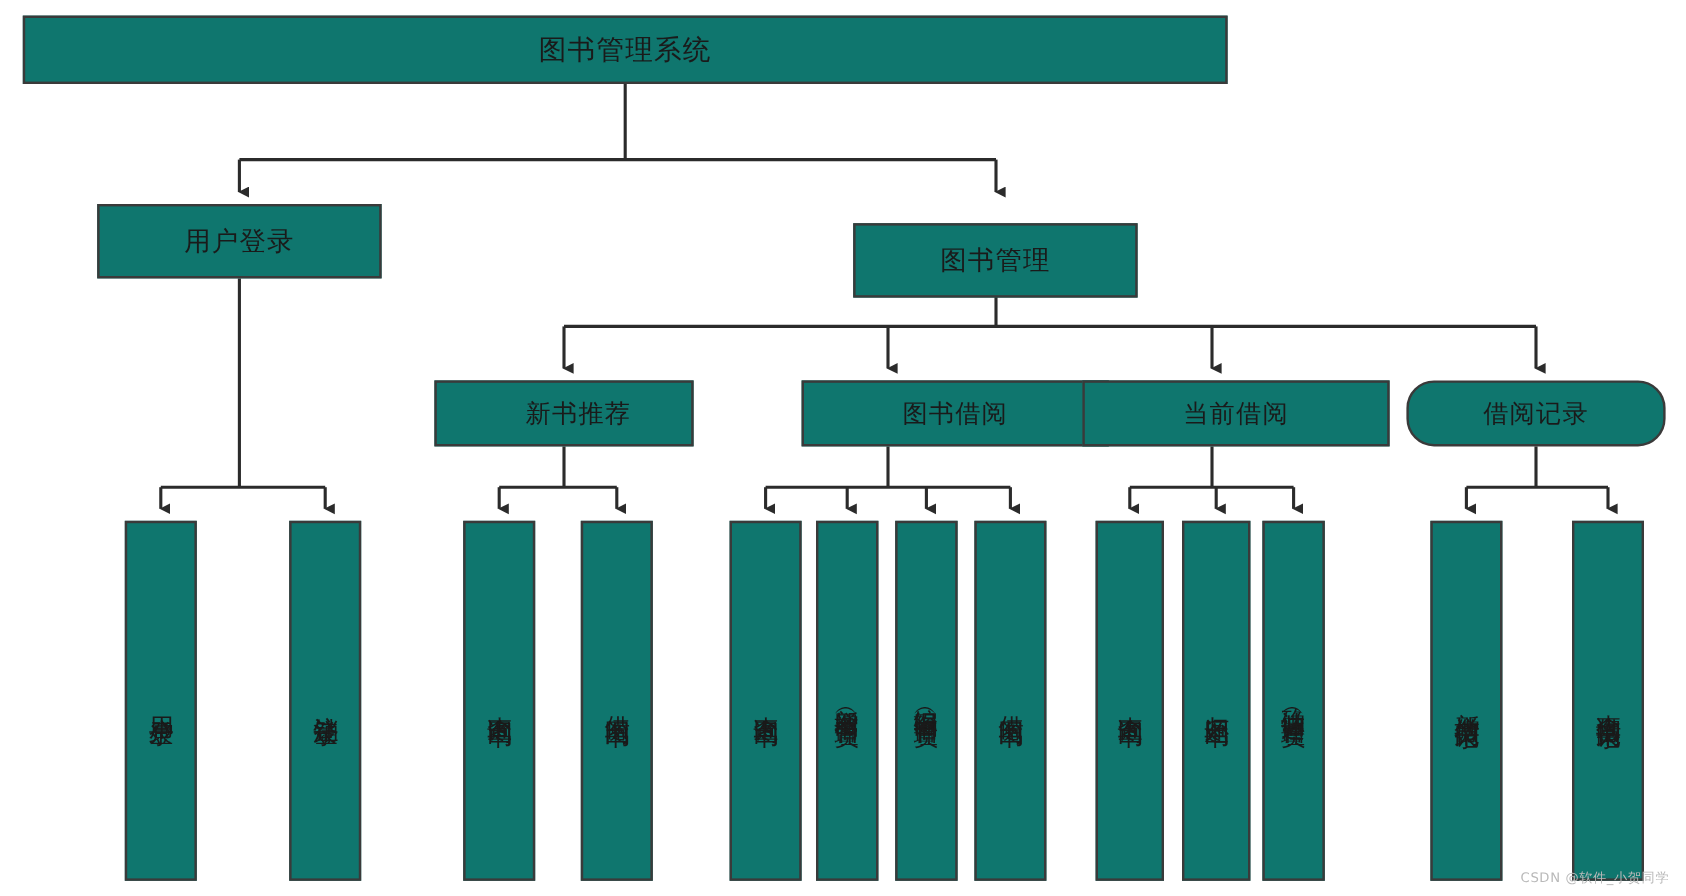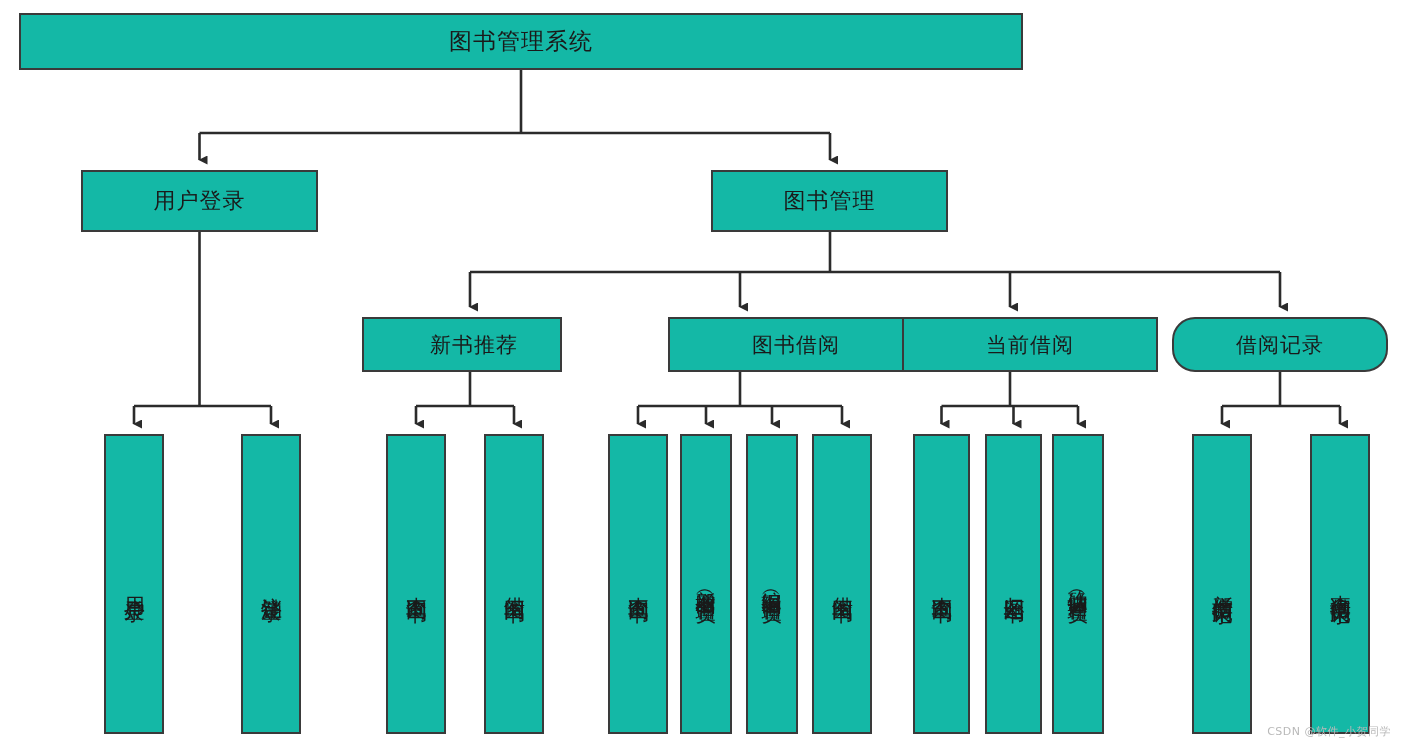--- a/index.html
+++ b/index.html
@@ -22,21 +22,21 @@
     left: 0;
     top: 0;
     width: 1405px;
     height: 747px;
     pointer-events: none;
   }
   .node {
     position: absolute;
     box-sizing: border-box;
     border: 2.5px solid #3a3a3a;
-    background: #14b8a6;
+    background: #0f766e;
     display: flex;
     align-items: center;
     justify-content: center;
     color: #1a1a1a;
     z-index: 2;
   }
   .node.root {
     font-size: 23px;
   }
   .node.branch {
@@ -128,25 +128,25 @@
     </g>
   </svg>
 
   <div class="node root" style="left:19px; top:13px; width:1004px; height:57px;">
     <span class="hlabel">图书管理系统</span>
   </div>
 
   <div class="node branch" style="left:81px; top:170px; width:237px; height:62px;">
     <span class="hlabel">用户登录</span>
   </div>
-  <div class="node branch" style="left:711px; top:170px; width:237px; height:62px;">
+  <div class="node branch" style="left:711px; top:186px; width:237px; height:62px;">
     <span class="hlabel">图书管理</span>
   </div>
 
-  <div class="node sub" style="left:362px; top:317px; width:200px; height:55px;padding-left:24px;">
+  <div class="node sub" style="left:362px; top:317px; width:216px; height:55px;padding-left:24px;">
     <span class="hlabel">新书推荐</span>
   </div>
   <div class="node sub" style="left:668px; top:317px; width:256px; height:55px;">
     <span class="hlabel">图书借阅</span>
   </div>
   <div class="node sub" style="left:902px; top:317px; width:256px; height:55px;">
     <span class="hlabel">当前借阅</span>
   </div>
   <div class="node sub" style="left:1172px; top:317px; width:216px; height:55px;border-radius:23px;">
     <span class="hlabel">借阅记录</span>

